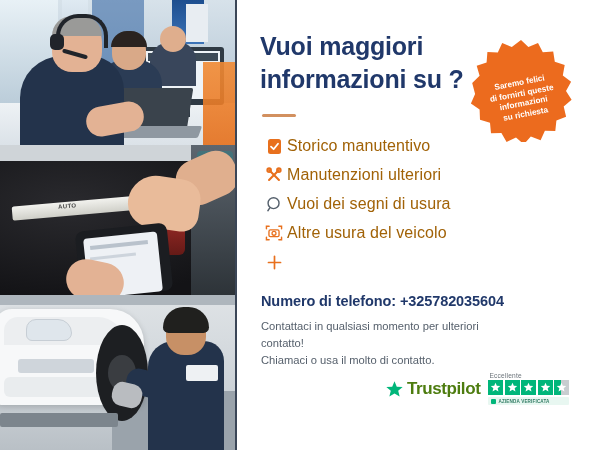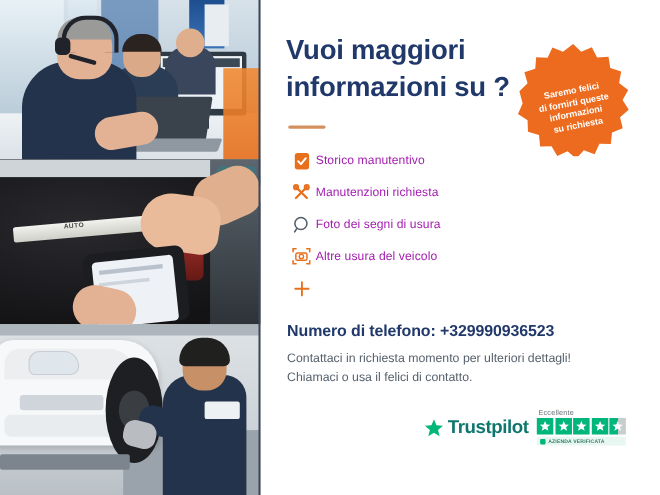--- a/index.html
+++ b/index.html
@@ -86,37 +86,37 @@
 
   
   .content{position:relative;flex:1;height:450px;background:#ffffff;padding:0;}
   .headline{position:absolute;left:23px;top:30px;width:215px;
     font-size:25px;line-height:1.30;font-weight:700;color:#20386a;letter-spacing:-.2px;}
   .rule{position:absolute;left:25px;top:114px;width:34px;height:3px;background:#d2905f;border-radius:2px;}
 
   .list{position:absolute;left:24px;top:132px;width:240px;}
   .li{display:flex;align-items:center;height:28px;margin-bottom:1px;}
   .li .ico{width:26px;flex:0 0 26px;display:flex;align-items:center;justify-content:center;}
-  .li .txt{font-size:11px;color:#a21caf;letter-spacing:.1px;}
+  .li .txt{font-size:16px;color:#a16207;letter-spacing:.1px;}
 
   .phone{position:absolute;left:24px;top:293px;font-size:14.5px;font-weight:700;color:#20386a;letter-spacing:-.1px;}
   .sub{position:absolute;left:24px;top:318px;width:260px;font-size:11.2px;line-height:1.52;color:#56606c;}
 
   
   .badge{position:absolute;left:232px;top:38px;width:104px;height:104px;}
   .badge svg{position:absolute;inset:0;}
   .badge-txt{position:absolute;left:0;top:0;width:104px;height:104px;
     display:flex;flex-direction:column;align-items:center;justify-content:center;
     transform:rotate(-11deg);padding-top:18px;box-sizing:border-box;}
   .badge-txt span{display:block;color:#fff;font-size:8.2px;font-weight:700;line-height:1.28;text-align:center;white-space:nowrap;}
 
   
   .tp{position:absolute;left:148px;top:372px;display:flex;align-items:flex-start;}
   .tp-logo{display:flex;align-items:center;margin-top:7px;}
-  .tp-name{font-size:17px;font-weight:700;color:#0f766e;letter-spacing:-.4px;margin-left:3px;}
+  .tp-name{font-size:17px;font-weight:700;color:#4d7c0f;letter-spacing:-.4px;margin-left:3px;}
   .tp-right{margin-left:8px;}
   .tp-exc{font-size:6.6px;color:#6a7279;letter-spacing:.2px;margin:0 0 1px 1px;}
   .stars{display:flex;gap:1.5px;}
   .star{width:15px;height:15px;background:#00b67a;display:flex;align-items:center;justify-content:center;}
   .star.half{background:linear-gradient(90deg,#00b67a 50%,#c8cdd0 50%);}
   .verified{margin-top:2px;display:flex;align-items:center;gap:2px;background:#e8f7f1;padding:1.5px 3px;border-radius:1px;}
   .v-dot{width:5px;height:5px;background:#00b67a;border-radius:1px;}
   .v-txt{font-size:4.6px;color:#2f7a62;font-weight:700;letter-spacing:.15px;}
 </style>
 </head>
@@ -232,31 +232,31 @@
         <span class="ico">
           <svg width="18" height="18" viewBox="0 0 20 20">
             <g stroke="#e8701d" stroke-width="2.3" stroke-linecap="round">
               <line x1="4.5" y1="4.5" x2="15.5" y2="15.5"></line>
               <line x1="15.5" y1="4.5" x2="4.5" y2="15.5"></line>
             </g>
             <circle cx="4.6" cy="4.6" r="2.1" fill="none" stroke="#e8701d" stroke-width="2"></circle>
             <circle cx="15.4" cy="4.6" r="2.1" fill="none" stroke="#e8701d" stroke-width="2"></circle>
           </svg>
         </span>
-        <span class="txt">Manutenzioni richiesta</span>
+        <span class="txt">Manutenzioni ulteriori</span>
       </div>
 
       <div class="li">
         <span class="ico">
           <svg width="17" height="17" viewBox="0 0 18 18">
             <circle cx="8" cy="7.6" r="5.8" fill="none" stroke="#55606c" stroke-width="1.5"></circle>
             <line x1="4" y1="12.6" x2="2" y2="15.6" stroke="#55606c" stroke-width="1.5" stroke-linecap="round"></line>
           </svg>
         </span>
-        <span class="txt">Foto dei segni di usura</span>
+        <span class="txt">Vuoi dei segni di usura</span>
       </div>
 
       <div class="li">
         <span class="ico">
           <svg width="18" height="18" viewBox="0 0 20 20">
             <g stroke="#e8701d" stroke-width="1.6" fill="none" stroke-linecap="round">
               <path d="M1.6 5.4 V2.4 H4.6"></path>
                 <path d="M15.4 2.4 H18.4 V5.4"></path>
               <path d="M18.4 14.6 V17.6 H15.4"></path>
                 <path d="M4.6 17.6 H1.6 V14.6"></path>
@@ -273,24 +273,24 @@
           <svg width="17" height="17" viewBox="0 0 18 18">
             <g stroke="#e8701d" stroke-width="1.8" stroke-linecap="round">
               <line x1="9" y1="2.6" x2="9" y2="15.4"></line>
               <line x1="2.6" y1="9" x2="15.4" y2="9"></line>
             </g>
           </svg>
         </span>
       </div>
     </div>
 
-    <div class="phone">Numero di telefono: +329990936523</div>
+    <div class="phone">Numero di telefono: +325782035604</div>
     <div class="sub">
-      <div>Contattaci in richiesta momento per ulteriori dettagli!</div>
-      <div>Chiamaci o usa il felici di contatto.</div>
+      <div>Contattaci in qualsiasi momento per ulteriori contatto!</div>
+      <div>Chiamaci o usa il molto di contatto.</div>
     </div>
 
     <div class="tp">
       <div class="tp-logo">
         <svg width="19" height="19" viewBox="0 0 20 20">
           <path d="M10 1.2 L12.4 7 L18.6 7.4 L13.9 11.4 L15.4 17.4 L10 14.1 L4.6 17.4 L6.1 11.4 L1.4 7.4 L7.6 7 Z" fill="#00b67a"></path>
         </svg>
         <span class="tp-name">Trustpilot</span>
       </div>
       <div class="tp-right">

